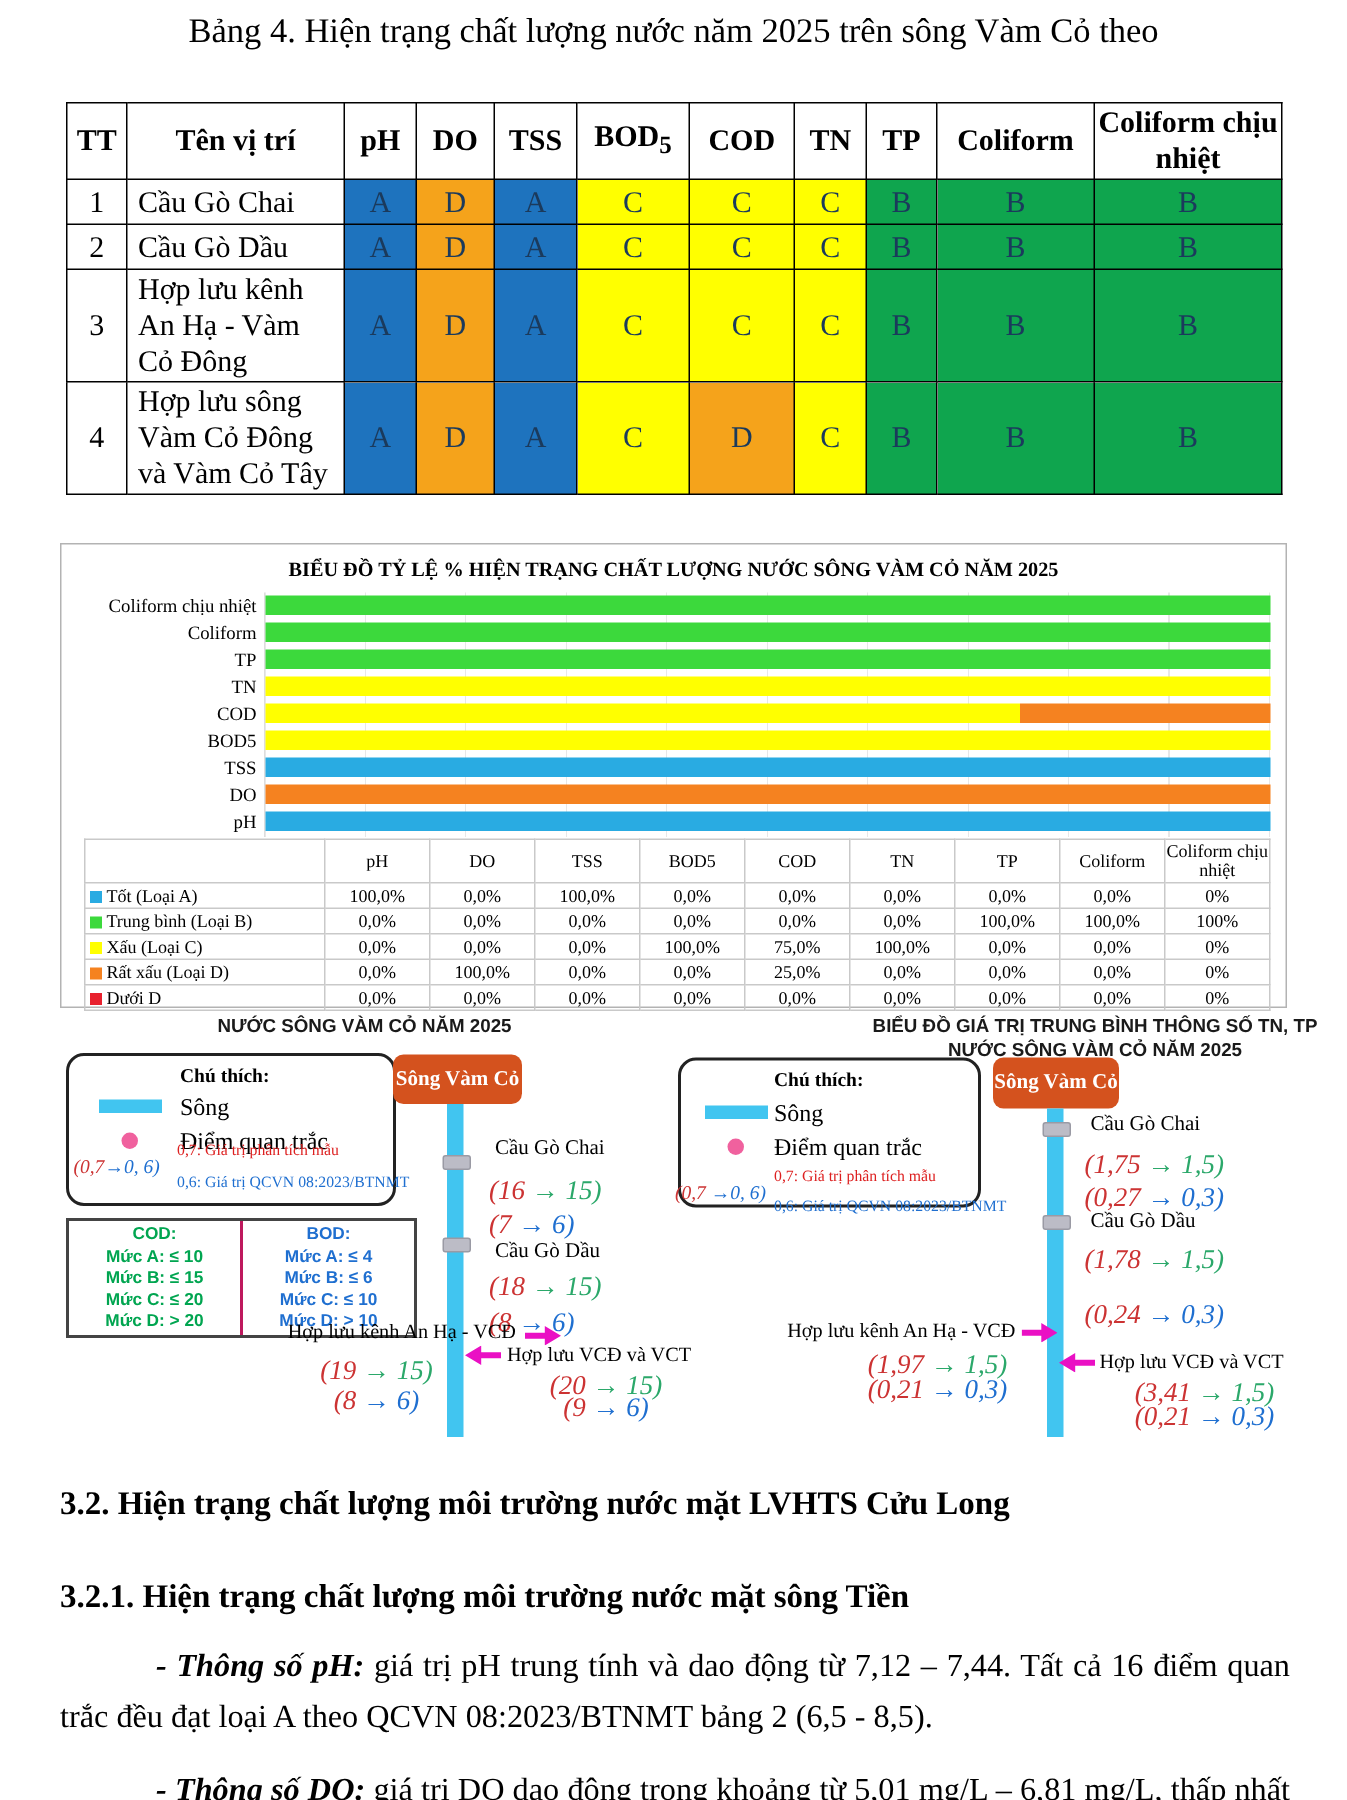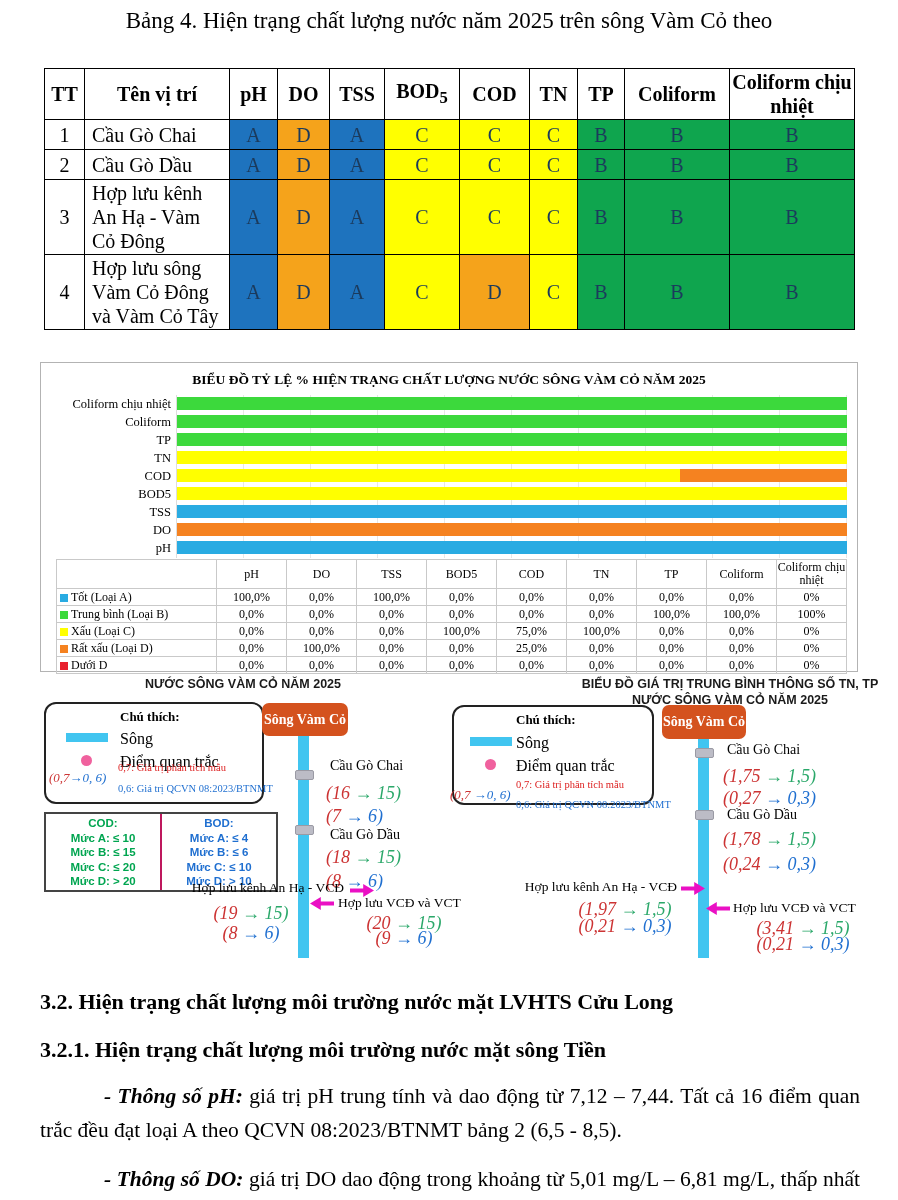--- a/index.html
+++ b/index.html
@@ -92,21 +92,21 @@
   .jx-label{position:absolute;font-size:13.5px;white-space:nowrap;}
   .jx-label.ralign{text-align:right;}
   .val.center{text-align:center;}
   .arrow{position:absolute;background:#EA10C4;height:13px;}
   .arrow.r{clip-path:polygon(0 35%,55% 35%,55% 0,100% 50%,55% 100%,55% 65%,0 65%);}
   .arrow.l{clip-path:polygon(100% 35%,45% 35%,45% 0,0 50%,45% 100%,45% 65%,100% 65%);}
 
   
   .sections{position:absolute;top:988px;left:40px;width:820px;}
   .sections h2{font-size:22px;margin:0;line-height:28px;}
-  .sections h2.second{margin-top:20px;font-family:Liberation Serif, serif;}
+  .sections h2.second{margin-top:34px;font-family:Liberation Serif, serif;}
   .sections p{font-size:21.5px;line-height:34px;text-align:justify;text-indent:64px;margin:15px 0 0 0;}
 </style>
 </head>
 <body>
 
 <div class="doc-title">
   <div>Bảng 4. Hiện trạng chất lượng nước năm 2025 trên sông Vàm Cỏ theo</div>
 </div>
 
 <table class="main">
@@ -400,21 +400,21 @@
   </div>
   <div class="river-src">Sông Vàm Cỏ</div>
   <div class="river"></div>
 <div class="pmarker" style="left: 245px; top: 72px;"></div>
     <div class="pmarker" style="left: 245px; top: 134px;"></div>
     <div class="pt-name" style="left: 277px; top: 66px;">Cầu Gò Chai</div>
     <div class="val" style="left: 273px; top: 90px;"><span class="v-from">(1,75 </span><span class="v-g">→ 1,5)</span></div>
     <div class="val" style="left: 273px; top: 112px;"><span class="v-from">(0,27 </span><span class="v-b">→ 0,3)</span></div>
     <div class="pt-name" style="left: 277px; top: 131px;">Cầu Gò Dầu</div>
     <div class="val" style="left: 273px; top: 153px;"><span class="v-from">(1,78 </span><span class="v-g">→ 1,5)</span></div>
-    <div class="val" style="left: 273px; top: 178px; text-align: right;"><span class="v-from">(0,24 </span><span class="v-b">→ 0,3)</span></div>
+    <div class="val" style="left: 273px; top: 190px; text-align: right;"><span class="v-from">(0,24 </span><span class="v-b">→ 0,3)</span></div>
     <div class="jx-label ralign" style="left: 55px; top: 203px; width: 172px;">Hợp lưu kênh An Hạ - VCĐ</div>
     <div class="arrow r" style="left: 231px; top: 206px; width: 24px;"></div>
     <div class="val center" style="left: 95px; top: 223px; width: 160px;"><span class="v-from">(1,97 </span><span class="v-g">→ 1,5)</span></div>
     <div class="val center" style="left: 95px; top: 240px; width: 160px;"><span class="v-from">(0,21 </span><span class="v-b">→ 0,3)</span></div>
     <div class="jx-label" style="left: 283px; top: 224px;">Hợp lưu VCĐ và VCT</div>
     <div class="arrow l" style="left: 256px; top: 226px; width: 24px;"></div>
     <div class="val center" style="left: 278px; top: 242px; width: 150px;"><span class="v-from">(3,41 </span><span class="v-g">→ 1,5)</span></div>
     <div class="val center" style="left: 278px; top: 258px; width: 150px;"><span class="v-from">(0,21 </span><span class="v-b">→ 0,3)</span></div>
   </div>
 

